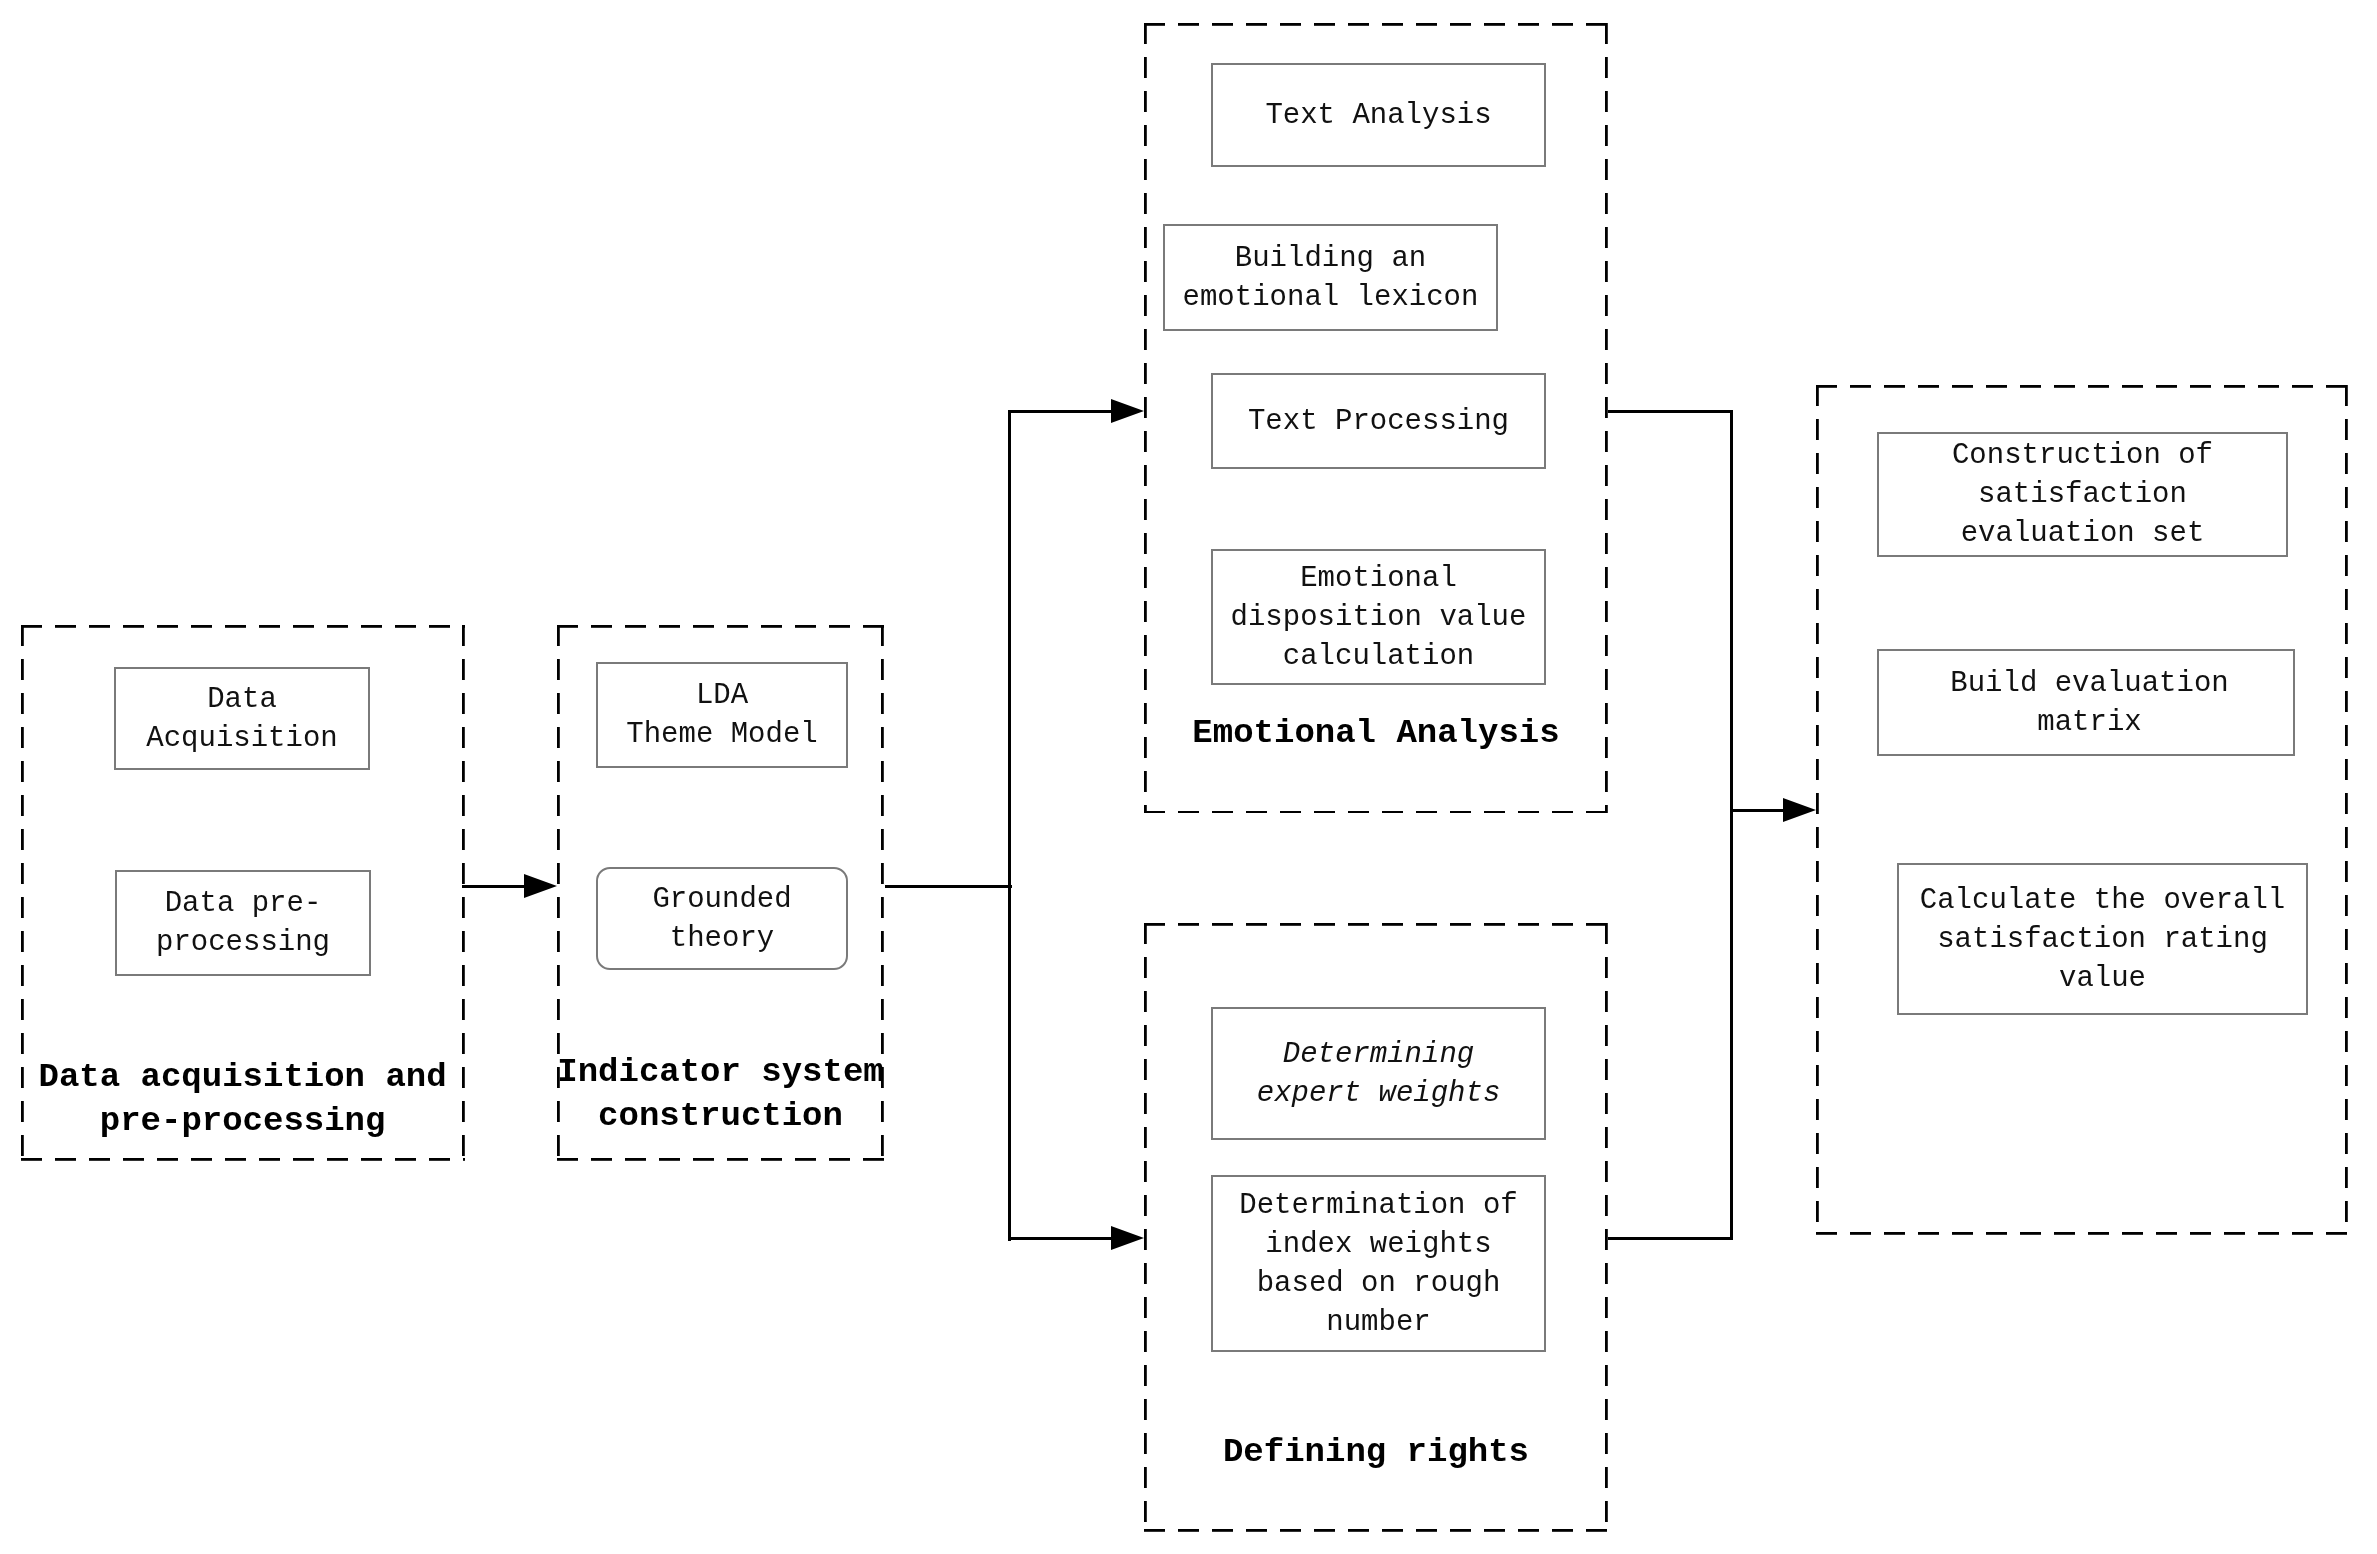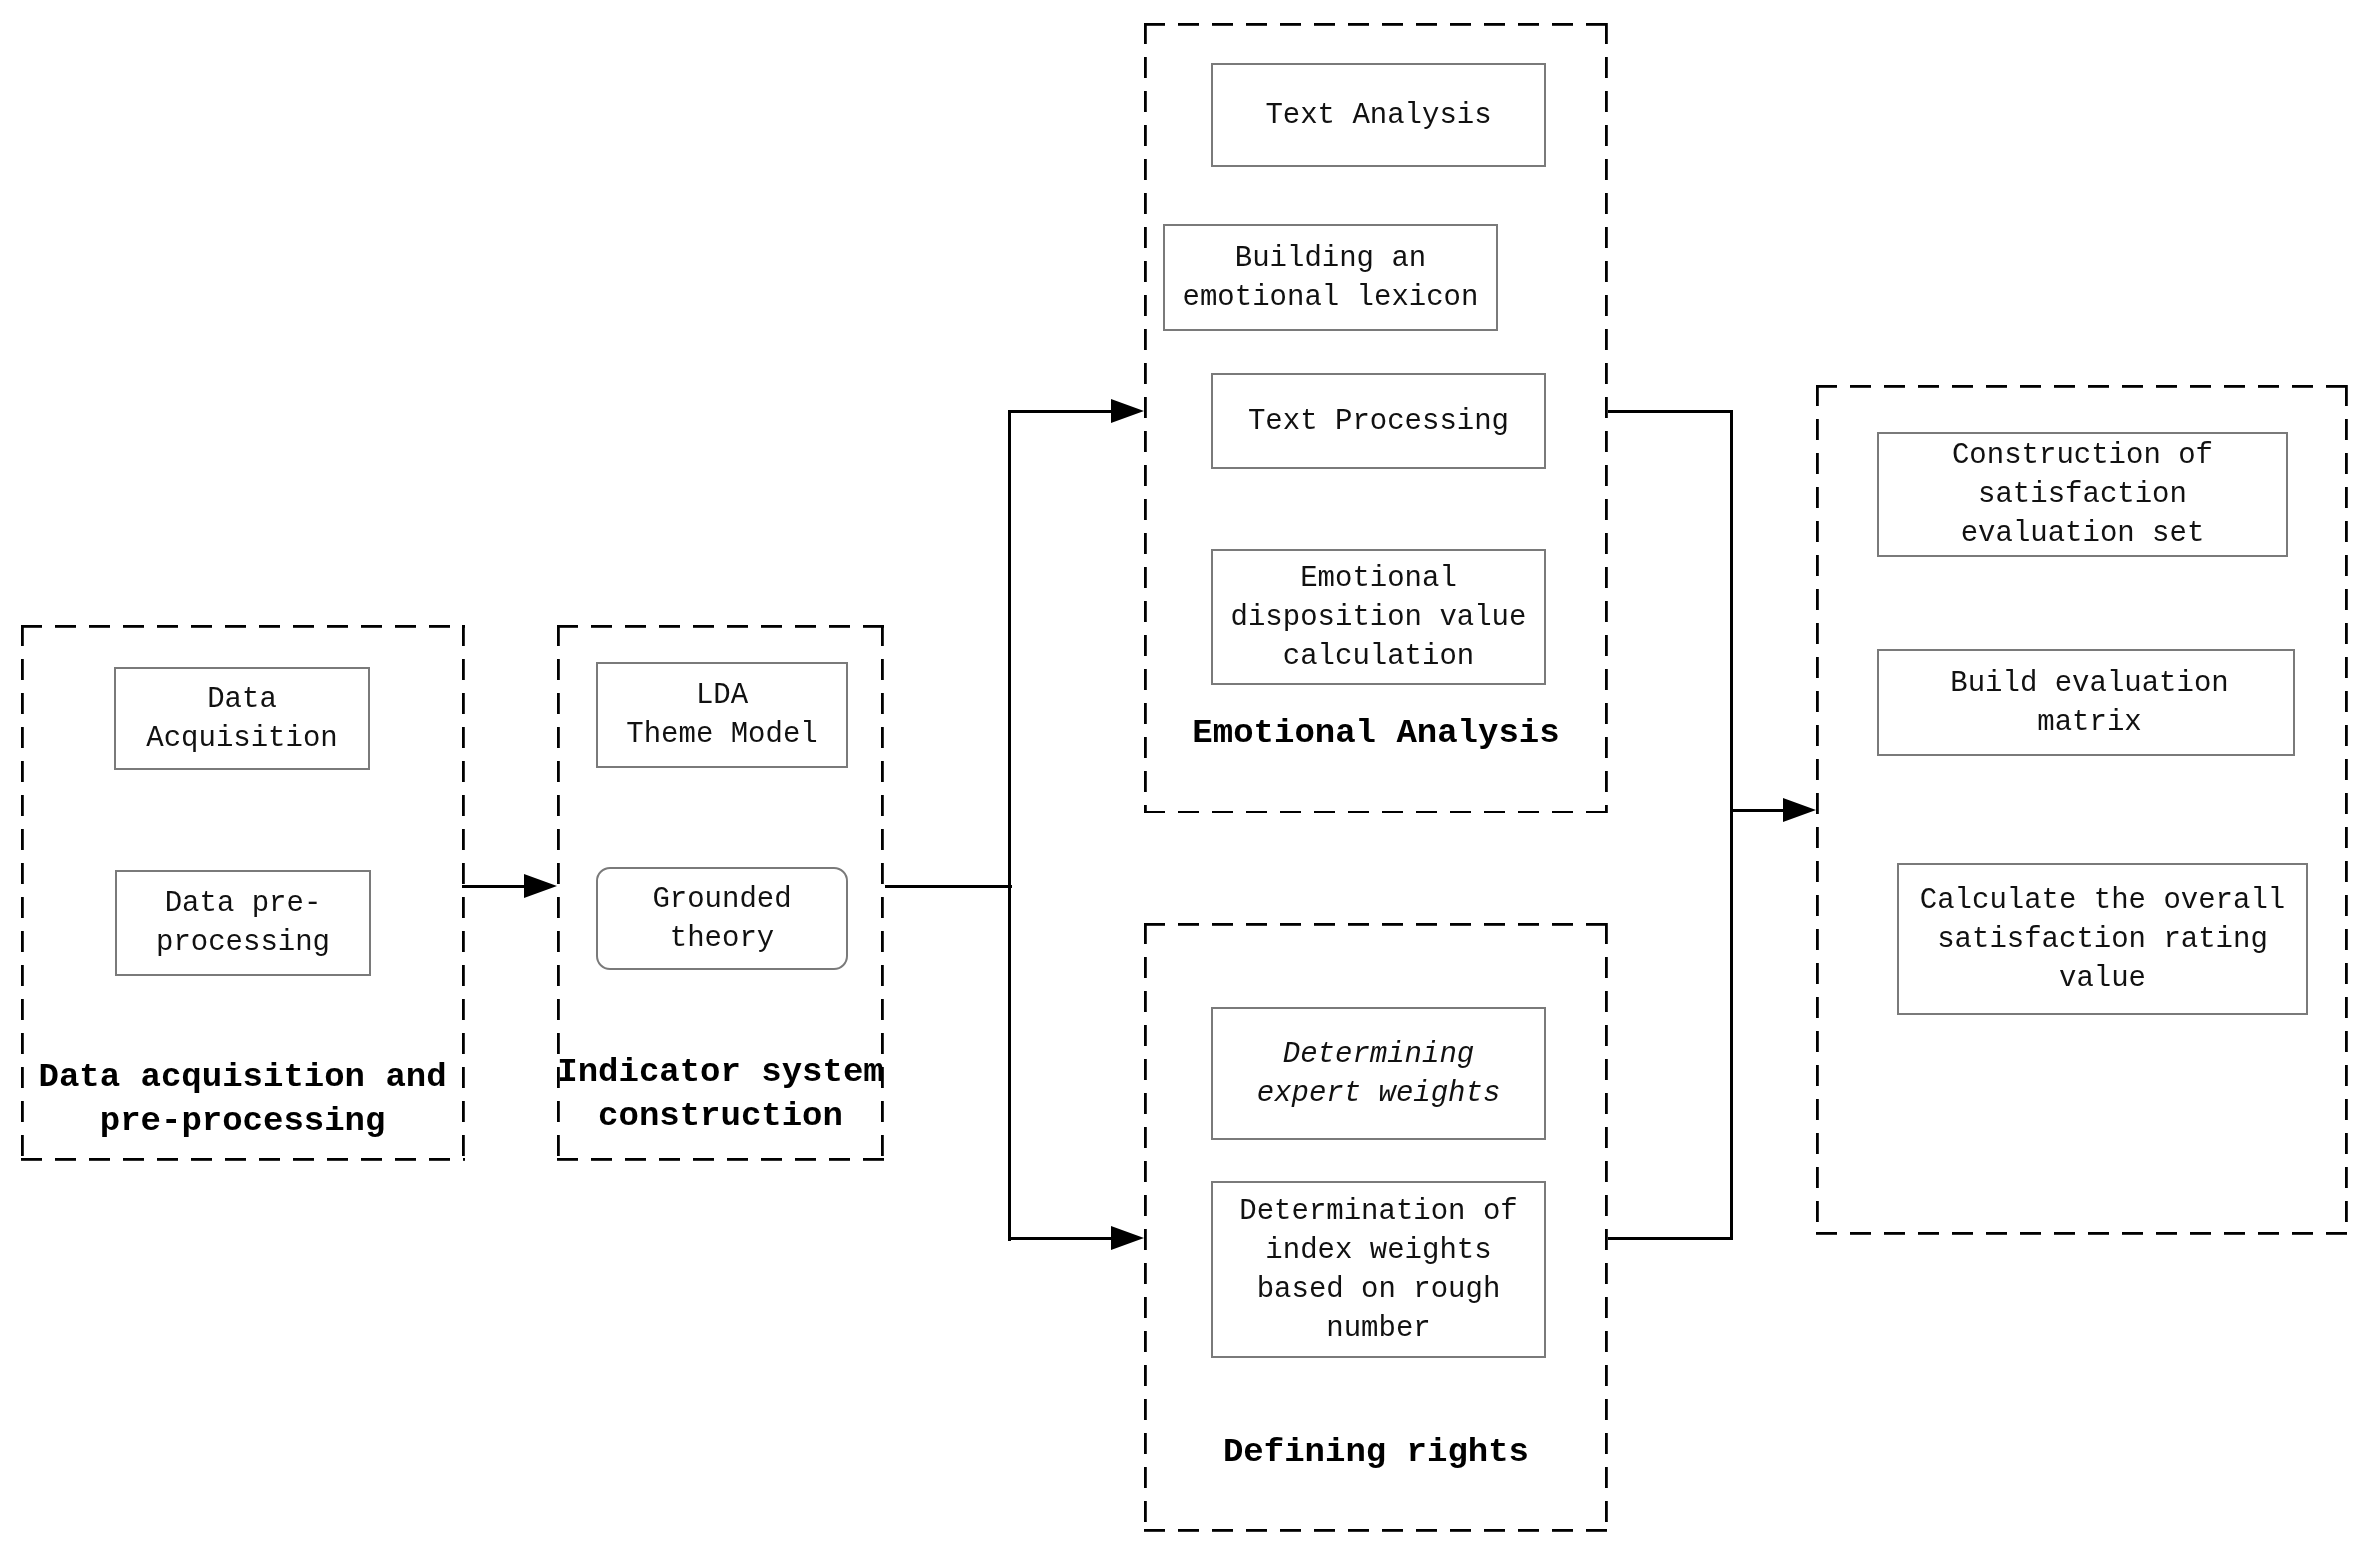--- a/index.html
+++ b/index.html
@@ -76,21 +76,21 @@
 emotional lexicon</div>
   <div class="node" style="left:1211px;top:373px;width:331px;height:92px;">Text Processing</div>
   <div class="node" style="left:1211px;top:549px;width:331px;height:132px;">Emotional
 disposition value
 calculation</div>
   <div class="group-label" style="left:1144px;top:711px;width:464px;">Emotional Analysis</div>
 
   <section class="dashed-box" style="left:1144px;top:923px;width:464px;height:609px;"></section>
   <div class="node" style="left:1211px;top:1007px;width:331px;height:129px;font-style:italic;">Determining
 expert weights</div>
-  <div class="node" style="left:1211px;top:1175px;width:331px;height:173px;margin-top:6px;">Determination of
+  <div class="node" style="left:1211px;top:1175px;width:331px;height:173px;">Determination of
 index weights
 based on rough
 number</div>
   <div class="group-label" style="left:1144px;top:1430px;width:464px;">Defining rights</div>
 
   <section class="dashed-box" style="left:1816px;top:385px;width:532px;height:850px;"></section>
   <div class="node" style="left:1877px;top:432px;width:407px;height:121px;">Construction of
 satisfaction
 evaluation set</div>
   <div class="node" style="left:1877px;top:649px;width:407px;height:103px;padding-left:7px;">Build evaluation

